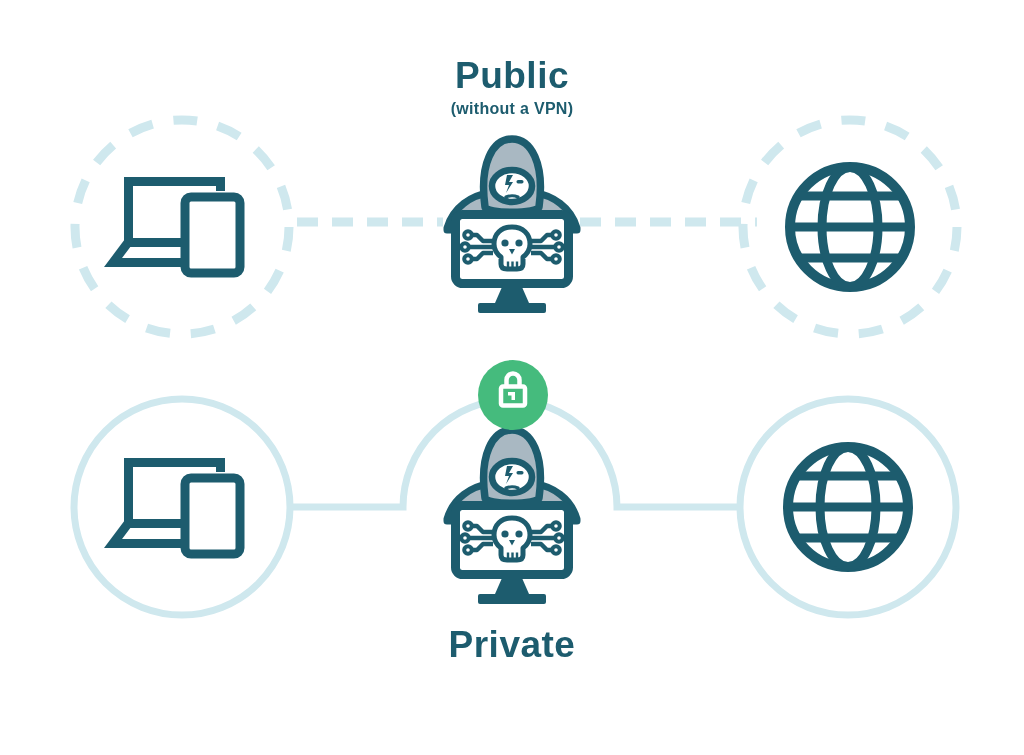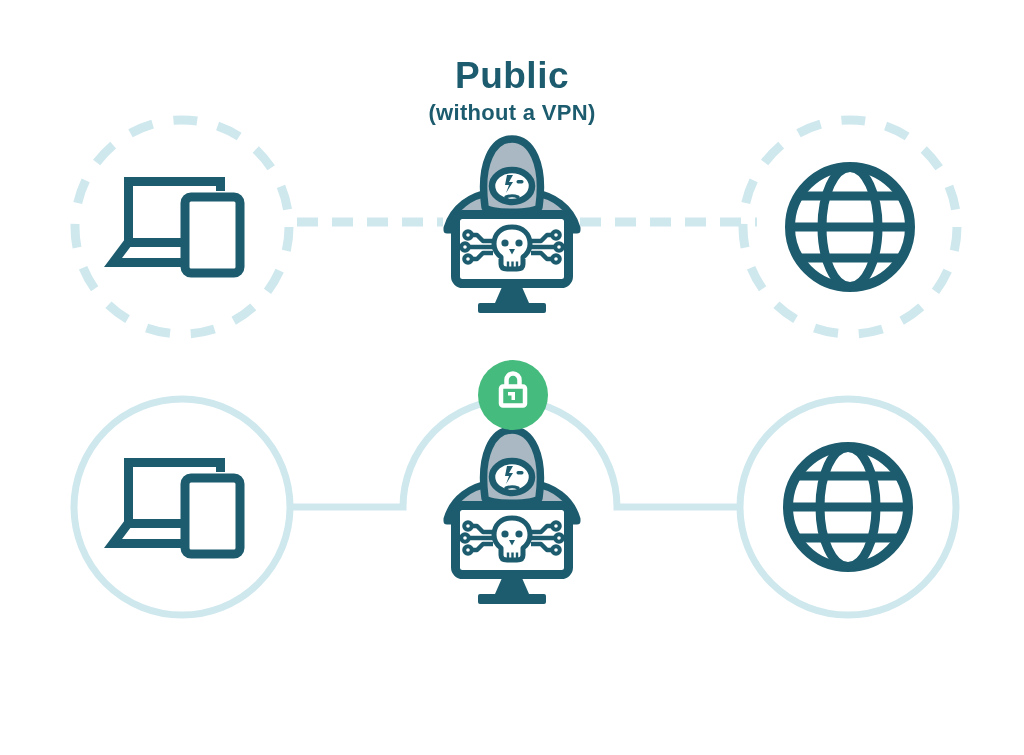--- a/index.html
+++ b/index.html
@@ -9,21 +9,21 @@
     --lock-green:#45BB7D;
     --bg:#FFFFFF;
   }
   *{margin:0;padding:0;box-sizing:border-box;}
   html,body{width:1024px;height:755px;background:var(--bg);overflow:hidden;
     font-family:"Liberation Sans","DejaVu Sans",sans-serif;}
   .canvas{position:relative;width:1024px;height:755px;background:var(--bg);text-decoration:underline;}
   .diagram-svg{position:absolute;left:0;top:0;}
   .label{position:absolute;left:212px;width:600px;text-align:center;color:var(--dark-teal);}
   .title{font-size:37px;font-weight:bold;letter-spacing:.5px;}
-  .subtitle{font-size:22px;font-weight:bold;letter-spacing:.3px;}
+  .subtitle{font-size:16px;font-weight:bold;letter-spacing:.3px;}
   .public-title{top:55px;}
   .public-subtitle{top:100px;}
   .private-title{top:624px;}
   .private-subtitle{top:672px;}
 
   
   .teal-stroke{stroke:var(--dark-teal);fill:none;}
   .teal-fill{fill:var(--dark-teal);}
   .gray-fill{fill:var(--hood-gray);}
   .white-fill{fill:#fff;}
@@ -103,13 +103,14 @@
       <g>
         <path class="white-stroke" stroke-width="4.5" d="M 506.5,387 v -7 a 6.5,6.5 0 0 1 13,0 v 7"></path>
         <rect class="white-stroke" stroke-width="4.5" x="501" y="386.5" width="24" height="19" rx="2"></rect>
         <path class="white-fill" d="M 508,392 h 7 v 8 h -3.5 v -4.5 h -3.5 z"></path>
       </g>
     </g>
   </svg>
 
   <div class="label title public-title">Public</div>
   <div class="label subtitle public-subtitle">(without a VPN)</div>
+  <div class="label title private-title">Private</div>
 </div>
 
 </body></html>

